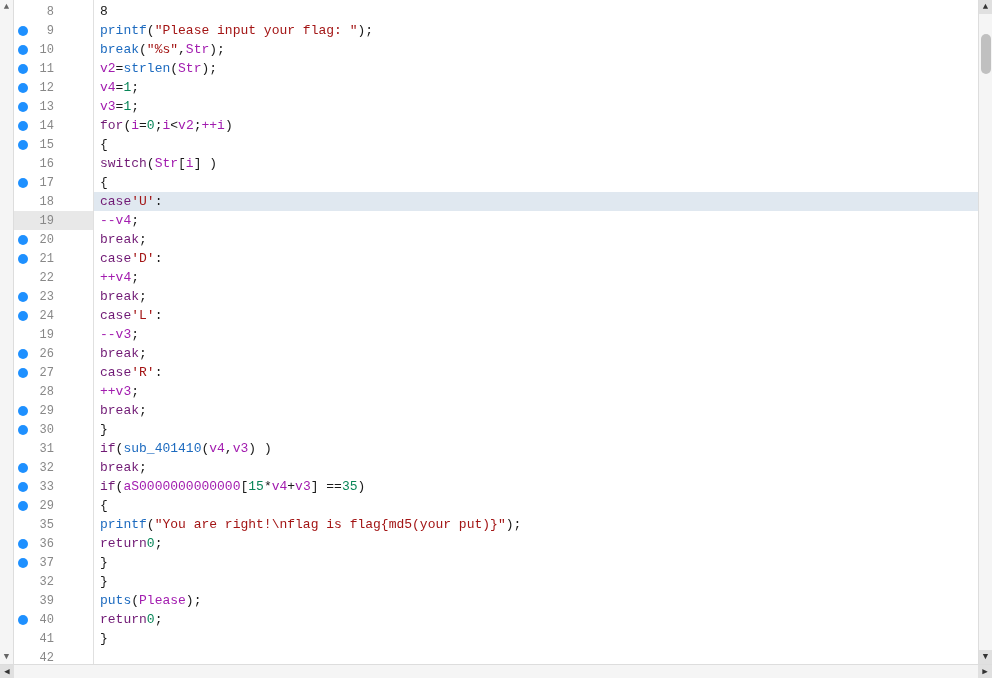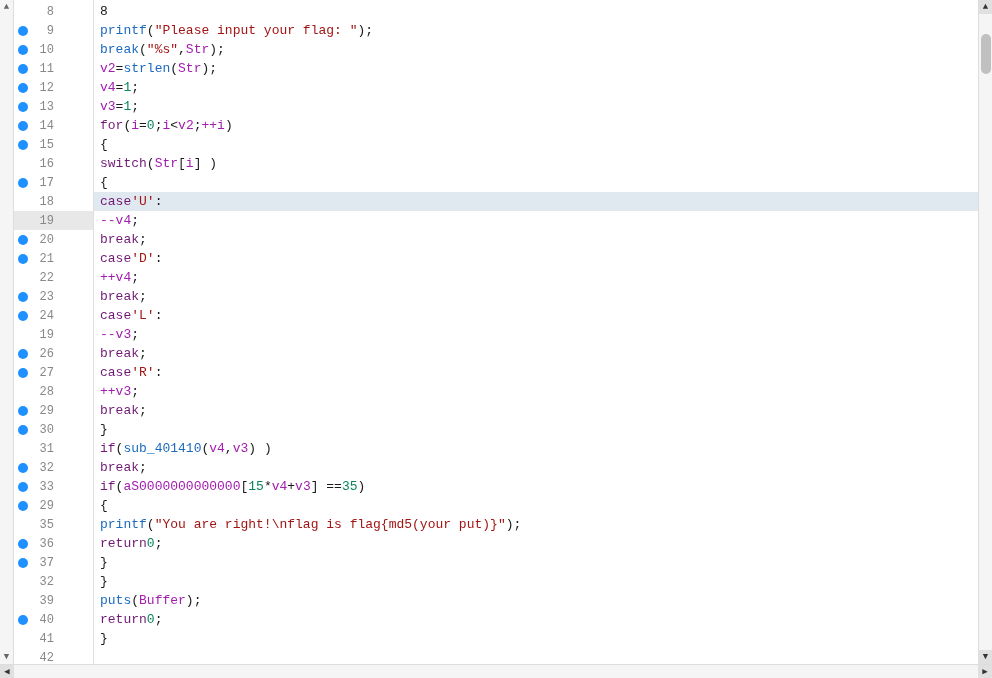--- a/index.html
+++ b/index.html
@@ -517,21 +517,21 @@
             <span class="plain">}</span>
           </div>
           <div class="code-line">
             <span class="plain">  </span>
             <span class="plain">}</span>
           </div>
           <div class="code-line">
             <span class="plain">  </span>
             <span class="fn">puts</span>
             <span class="plain">(</span>
-            <span class="var">Buffer</span>
+            <span class="var">Please</span>
             <span class="plain">);</span>
           </div>
           <div class="code-line">
             <span class="plain">  </span>
             <span class="kw">return</span>
             <span class="plain"> </span>
             <span class="num">0</span>
             <span class="plain">;</span>
           </div>
           <div class="code-line">

